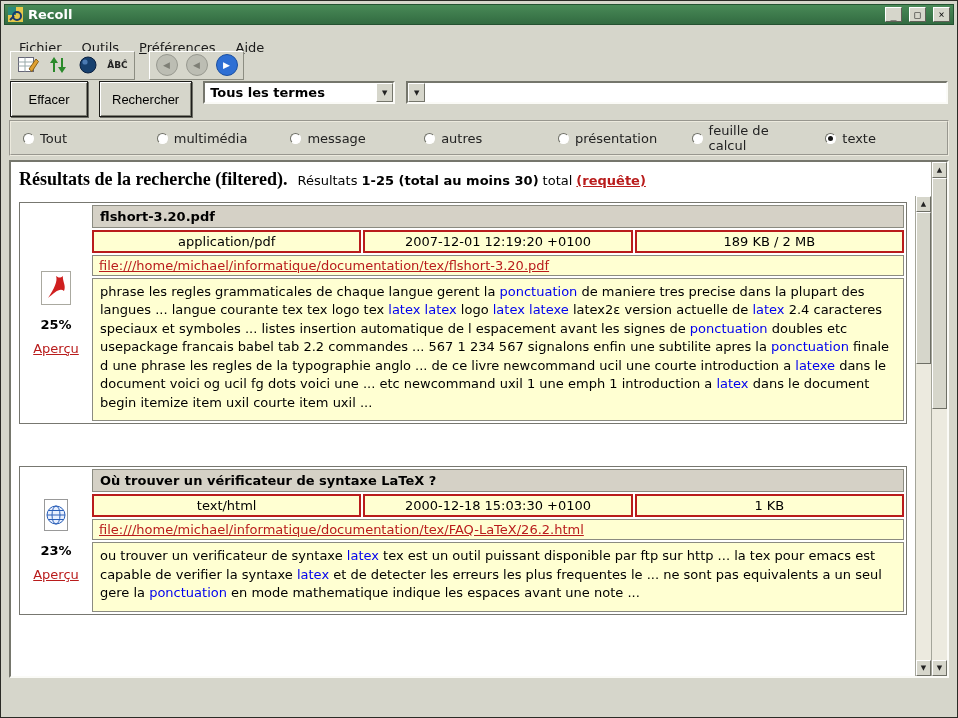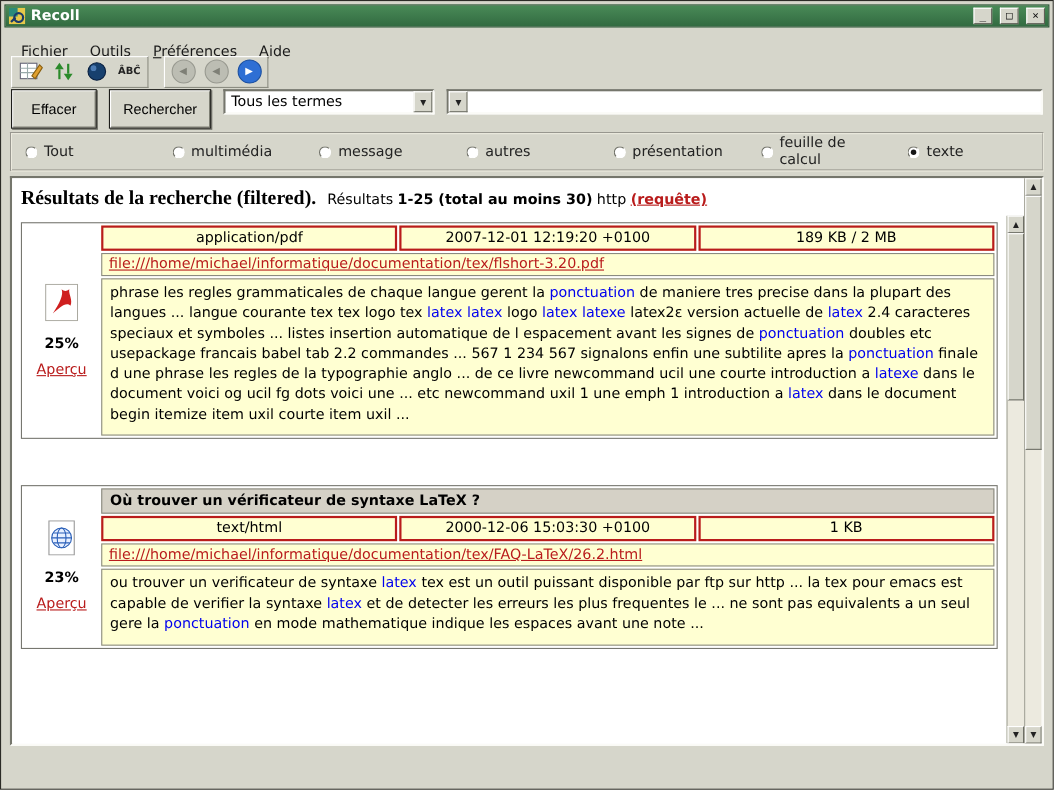--- a/index.html
+++ b/index.html
@@ -47,21 +47,21 @@
   .search-row { height:36px; flex:0 0 36px; display:flex; gap:11px; padding:0 6px; }
   .btn {
     background:#d6d6cb; border:1px solid #1d1d1a;
     box-shadow: inset 1px 1px 0 #ffffff, inset -1px -1px 0 #7e7f74, 1px 1px 0 #6e6f66;
     padding:3px 12px; font-size:13px; min-width:78px; text-align:center;
   }
   .combo {
     background:#fff; height:23px; display:flex; align-items:center;
     border:2px solid; border-color:#75766c #fbfbf7 #fbfbf7 #75766c;
   }
-  .combo-mode { width:192px; }
+  .combo-mode { width:192px;font-weight:bold; }
   .combo-query { flex:1; }
   .combo-text { flex:1; padding:0 5px; font-size:13px; white-space:nowrap; overflow:hidden; }
   .combo-arrow {
     width:17px; align-self:stretch; background:#d6d6cb; flex:0 0 17px;
     border:1px solid; border-color:#ffffff #75766c #75766c #ffffff;
     display:flex; align-items:center; justify-content:center; font-size:7px; color:#222;
   }
   .query-input { flex:1; border:none; outline:none; font:13px "DejaVu Sans", sans-serif; padding:0 5px; background:#fff; }
   
   .filter-row {
@@ -231,34 +231,35 @@
       </label>
       <label class="filter-item">
         <span class="radio on"></span>
         <span>texte</span>
       </label>
     </div>
 
   <div class="results-outer">
     <div class="results-content">
       <div class="res-header">
-        <span class="rh-title">Résultats de la recherche (filtered).</span><span class="rh-small"><span>Résultats</span><span class="bold">1-25 (total au moins 30)</span><span>http</span><a class="green bold">(requête)</a></span>
+        <span class="rh-title">Résultats de la recherche (filtered).</span><span class="rh-small"><span>Résultats</span><span class="bold">1-25 (total au moins 30)</span><span>total</span><a class="green bold">(requête)</a></span>
       </div>
       <div class="results-inner">
         <div class="results-list">
             <div class="result">
               <div class="r-left">
                 <div><svg width="30" height="34" viewBox="0 0 30 34">
                     <rect x="0.5" y="0.5" width="29" height="33" fill="#fff" stroke="#aaa9a0"></rect>
                     <path d="M15 5 C17 10 13 18 7 27 C13 22 19 16 23 20 C25.5 15 21 9 22 5 C19 7.5 17 6.5 15 5 Z" fill="#cf1f1f"></path>
                   </svg></div>
                 <div class="r-pct">25%</div>
                 <a class="green">Aperçu</a>
               </div>
               <div class="r-right">
+                <div class="row-title">flshort-3.20.pdf</div>
                 <div class="row-meta">
                   <div class="meta-cell">application/pdf</div>
                   <div class="meta-cell">2007-12-01 12:19:20 +0100</div>
                   <div class="meta-cell">189 KB / 2 MB</div>
                 </div>
                 <div class="row-url"><a class="green">file:///home/michael/informatique/documentation/tex/flshort-3.20.pdf</a></div>
                 <div class="row-snippet"><span>phrase les regles grammaticales de chaque langue gerent la </span><span class="hl">ponctuation</span><span> de maniere tres precise dans la plupart des langues ... langue courante tex tex logo tex </span><span class="hl">latex latex</span><span> logo </span><span class="hl">latex latexe</span><span> latex2ε version actuelle de </span><span class="hl">latex</span><span> 2.4 caracteres speciaux et symboles ... listes insertion automatique de l espacement avant les signes de </span><span class="hl">ponctuation</span><span> doubles etc usepackage francais babel tab 2.2 commandes ... 567 1 234 567 signalons enfin une subtilite apres la </span><span class="hl">ponctuation</span><span> finale d une phrase les regles de la typographie anglo ... de ce livre newcommand ucil une courte introduction a </span><span class="hl">latexe</span><span> dans le document voici og ucil fg dots voici une ... etc newcommand uxil 1 une emph 1 introduction a </span><span class="hl">latex</span><span> dans le document begin itemize item uxil courte item uxil ...</span></div>
               </div>
             </div>
             <div class="result">
@@ -271,21 +272,21 @@
                     <line x1="7.5" y1="11.5" x2="22.5" y2="11.5" stroke="#2a5fb8"></line>
                     <line x1="7.5" y1="20.5" x2="22.5" y2="20.5" stroke="#2a5fb8"></line>
                   </svg></div>
                 <div class="r-pct">23%</div>
                 <a class="green">Aperçu</a>
               </div>
               <div class="r-right">
                 <div class="row-title">Où trouver un vérificateur de syntaxe LaTeX ?</div>
                 <div class="row-meta">
                   <div class="meta-cell">text/html</div>
-                  <div class="meta-cell">2000-12-06 15:03:30 +0100</div>
+                  <div class="meta-cell">2000-12-18 15:03:30 +0100</div>
                   <div class="meta-cell">1 KB</div>
                 </div>
                 <div class="row-url"><a class="green">file:///home/michael/informatique/documentation/tex/FAQ-LaTeX/26.2.html</a></div>
                 <div class="row-snippet"><span>ou trouver un verificateur de syntaxe </span><span class="hl">latex</span><span> tex est un outil puissant disponible par ftp sur http ... la tex pour emacs est capable de verifier la syntaxe </span><span class="hl">latex</span><span> et de detecter les erreurs les plus frequentes le ... ne sont pas equivalents a un seul gere la </span><span class="hl">ponctuation</span><span> en mode mathematique indique les espaces avant une note ...</span></div>
               </div>
             </div>
           </div>
         <div class="scrollbar">
           <div class="sb-btn">▲</div>
           <div class="sb-track">

